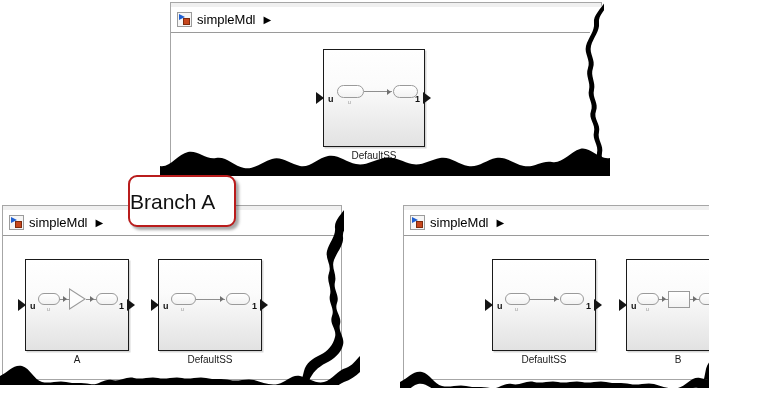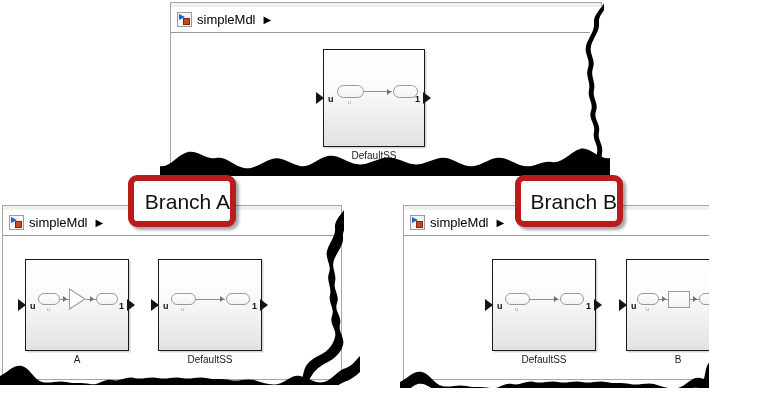--- a/index.html
+++ b/index.html
@@ -137,24 +137,24 @@
   }
 
   
   .tear{position:absolute;pointer-events:none;}
   .tear svg{display:block;}
 
   
   .callout{
     position:absolute;
     background:#ffffff;
-    border:6px solid #b91c1c;
+    border:2px solid #b91c1c;
     border-radius:9px;
     box-sizing:border-box;
-    display:flex;align-items:center;justify-content:flex-end;
+    display:flex;align-items:center;justify-content:flex-start;
     box-shadow:3px 3px 3px rgba(0,0,0,.35);
     z-index:40;
   }
   .callout span{
     font-size:21px;color:#111;line-height:1;white-space:nowrap;
   }
 </style>
 </head>
 <body>
 
@@ -483,17 +483,14 @@
                C32,38 26,30 18,32
                C10,34 4,44 0,46 Z" fill="#000000"></path>
     </svg>
   </div>
   <div style="position:absolute;left:400px;top:388px;width:383px;height:18px;background:#ffffff;"></div>
 
   <div class="callout" style="left:128px;top:175px;width:108px;height:52px;">
     <span>Branch A</span>
   </div>
 
-  <div class="callout" style="left:515px;top:175px;width:108px;height:52px;">
-    <span>Branch B</span>
-  </div>
 
 </div>
 
 </body></html>

